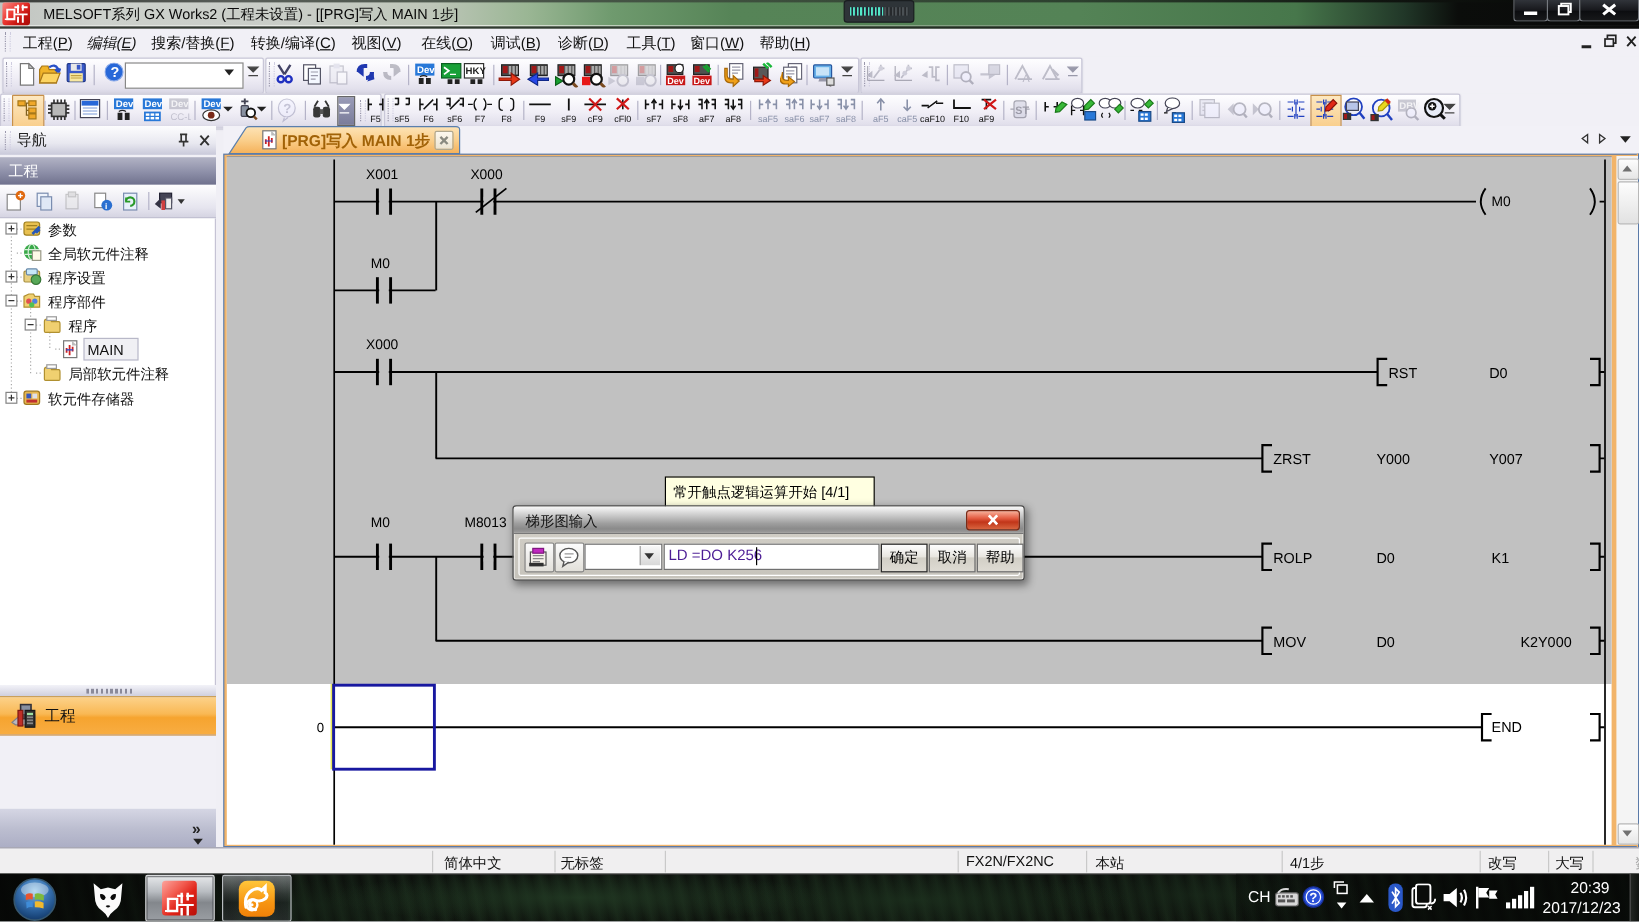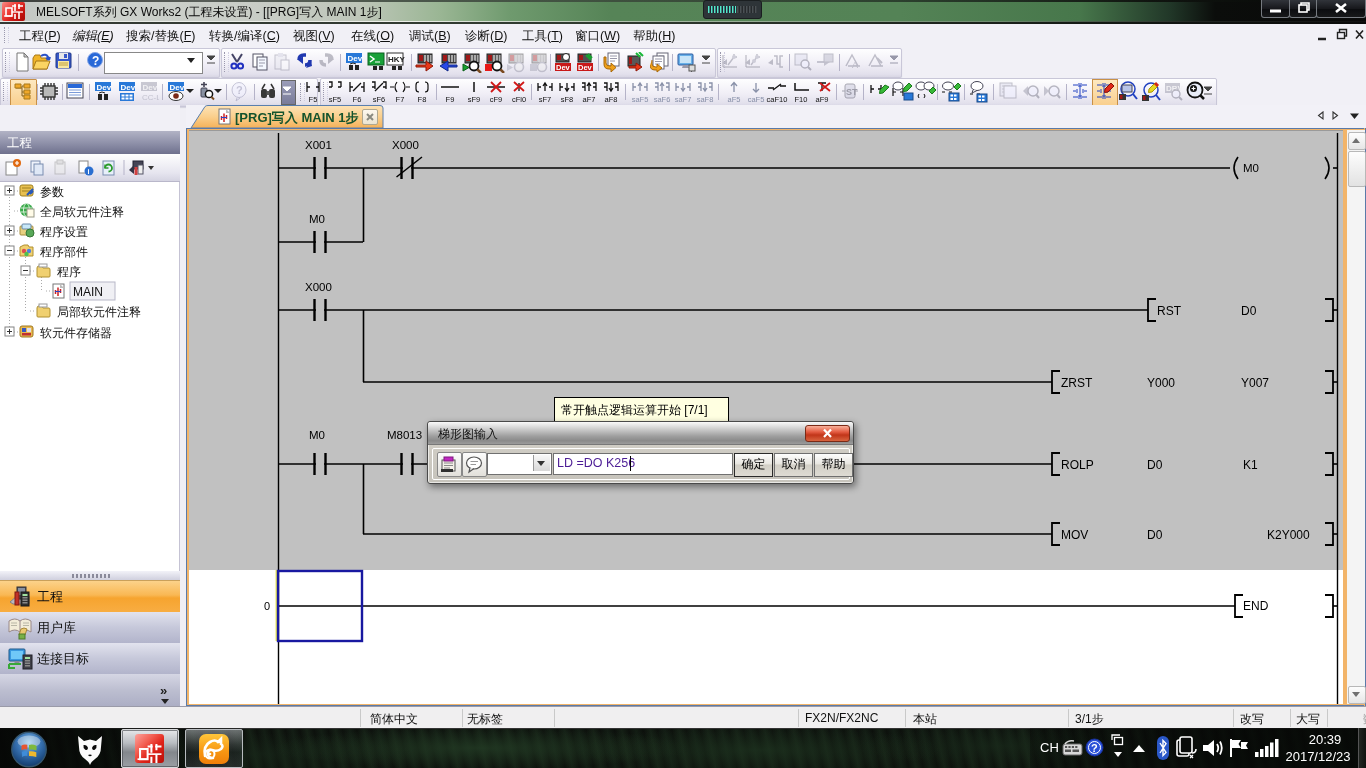--- a/index.html
+++ b/index.html
@@ -712,20 +712,28 @@
         <path d="M5.5 7.5 H9.5 M7.5 5.5 V9.5" stroke="#fff" stroke-width="1.2"></path>
         <path d="M14.5 14.5 L18 18" stroke="#111" stroke-width="2.5"></path>
       </svg>
       <svg style="position:absolute;left:1203px;top:8px" width="11" height="12" font-family="Liberation Sans, sans-serif">
         <path d="M1 8 H9 M1 1 H9 L5 5 Z" fill="#444" stroke="#444"></path>
       </svg>
     </div>
 </div>
 
 <div class="abs" id="nav">
+  <div class="abs" id="navtitle">
+    <div class="grip" style="left:4px;top:4px;height:16px;"></div>
+    <div class="t">导航</div>
+    <svg style="position:absolute;left:146px;top:5px" width="30" height="14">
+      <path d="M4 2 H10 M5 2 V8 M9 2 V8 M3 8 H11 M7 8 V12" stroke="#333" stroke-width="1.4" fill="none"></path>
+      <path d="M21 3 L28 11 M28 3 L21 11" stroke="#333" stroke-width="1.6"></path>
+    </svg>
+  </div>
   <div class="abs" id="projhdr">
       <div class="t">工程</div>
     </div>
   <div class="abs" id="navtools">
     <svg style="position:absolute;left:5px;top:4px" width="170" height="19">
 
       <g>
           <rect x="1" y="4" width="11" height="13" fill="#fff" stroke="#888"></rect>
           <circle cx="12" cy="5" r="4" fill="#e06a10"></circle>
           <path d="M10 5 H14 M12 3 V7" stroke="#fff" stroke-width="1.2"></path>
@@ -869,46 +877,21 @@
         <rect x="14" y="8" width="8" height="14" fill="#303030" stroke="#181818"></rect>
         <rect x="15.5" y="10" width="5" height="2" fill="#a0e0a0"></rect>
         <rect x="15.5" y="13" width="5" height="1.5" fill="#888"></rect>
           <rect x="15.5" y="15.5" width="5" height="1.5" fill="#888"></rect>
           <rect x="15.5" y="18" width="5" height="1.5" fill="#888"></rect>
         <rect x="8" y="8" width="4" height="13" fill="#c03028" stroke="#801810"></rect>
       </svg>
       <div style="position:absolute;left:37px;top:7px;font-size:13px;color:#111;">工程</div>
     </div>
 
-    <div style="position:absolute;left:0;top:41px;width:180px;height:31px;background:linear-gradient(#e2e3ee,#c6c8da 50%,#b2b4cb);border-bottom:1px solid #9193ad;">
-      <svg style="position:absolute;left:7px;top:3px" width="26" height="25">
-        <path d="M2 6 Q8 2 13 6 Q18 2 24 6 V17 Q18 13 13 17 Q8 13 2 17 Z" fill="#f2ecd8" stroke="#988"></path>
-        <path d="M13 6 V17" stroke="#988"></path>
-        <path d="M4 8 H10 M4 10.5 H10 M16 8 H22 M16 10.5 H22" stroke="#aa9" stroke-width="0.8"></path>
-        <path d="M14 14 Q17 12 20 14 L18 20 Q15 22 12 20 Z" fill="#e8c870" stroke="#a8883a"></path>
-        <rect x="12" y="19" width="6" height="5" fill="#78b048" stroke="#4a7a28"></rect>
-      </svg>
-      <div style="position:absolute;left:37px;top:7px;font-size:13px;color:#111;">用户库</div>
-    </div>
-
-    <div style="position:absolute;left:0;top:72px;width:180px;height:31px;background:linear-gradient(#e2e3ee,#c6c8da 50%,#b2b4cb);border-bottom:1px solid #9193ad;">
-      <svg style="position:absolute;left:7px;top:3px" width="28" height="25">
-        <rect x="2" y="3" width="16" height="12" rx="1" fill="#3898e0" stroke="#205888"></rect>
-        <rect x="4" y="5" width="12" height="8" fill="#70c8f8"></rect>
-        <path d="M8 15 H12 L13 18 H7 Z" fill="#889"></path>
-        <path d="M2 18 H14" stroke="#38a838" stroke-width="2"></path>
-        <path d="M2 18 V22 H8" stroke="#38a838" stroke-width="2" fill="none"></path>
-        <rect x="16" y="9" width="9" height="14" fill="#404048" stroke="#202028"></rect>
-        <rect x="18" y="11" width="5" height="2" fill="#a0e0a0"></rect>
-        <rect x="18" y="14" width="5" height="1.5" fill="#888"></rect>
-          <rect x="18" y="16.5" width="5" height="1.5" fill="#888"></rect>
-          <rect x="18" y="19" width="5" height="1.5" fill="#888"></rect>
-      </svg>
-      <div style="position:absolute;left:37px;top:7px;font-size:13px;color:#111;">连接目标</div>
-    </div>
+
 
     <div style="position:absolute;left:0;top:103px;width:180px;height:33px;background:linear-gradient(#d5d6e4,#bcbed0 50%,#abadc4);">
       <div style="position:absolute;left:160px;top:9px;font-size:13px;font-weight:bold;color:#222;">»</div>
       <svg style="position:absolute;left:160px;top:24px" width="12" height="8">
           <path d="M1 1 L9 1 L5 6 Z" fill="#222"></path>
         </svg>
     </div>
   </div>
 </div>
 
@@ -930,21 +913,21 @@
     </linearGradient>
       </defs>
     <path d="M1 23 L15 1.5 Q16 0.5 18 0.5 L190 0.5 Q193 0.5 193 3 L193 23 Z" fill="url(#tabg)" stroke="#5a7fae" stroke-width="1"></path>
   </svg>
   <svg style="position:absolute;left:28px;top:3px" width="15" height="17">
     <rect x="1" y="1" width="11" height="15" fill="#fff" stroke="#777" stroke-width="1"></rect>
     <path d="M8 1 L12 5 L8 5 Z" fill="#bbb"></path>
     <path d="M3.5 8 V12 M6 5.5 V14 M8.5 7 V11" stroke="#cc2222" stroke-width="1.5"></path>
     <path d="M3 9.5 H9" stroke="#2244cc" stroke-width="1"></path>
   </svg>
-  <div style="position:absolute;left:45px;top:4px;font-size:13px;font-weight:bold;color:#14532d;white-space:nowrap;">[PRG]写入 MAIN 1步</div>
+  <div style="position:absolute;left:45px;top:4px;font-size:13px;font-weight:bold;color:#a16207;white-space:nowrap;">[PRG]写入 MAIN 1步</div>
   <div style="position:absolute;left:172px;top:4px;width:14px;height:14px;background:linear-gradient(#fdf8ee,#ece4d2);border:1px solid #b0a890;border-radius:2px;">
     <svg width="14" height="14">
         <path d="M4 4 L10 10 M10 4 L4 10" stroke="#8a8a80" stroke-width="2"></path>
       </svg>
   </div>
 </div>
 <div class="abs" id="canvasframe">
 
   <div class="abs" style="left:0;top:0;width:1180px;height:578px;background:#5a7aa8;"></div>
   <div class="abs" style="left:1px;top:1px;width:1178px;height:576px;background:#f2b469;"></div>
@@ -1056,21 +1039,21 @@
 
     <line x1="90.5" y1="442" x2="90.5" y2="513" stroke="#e8e858" stroke-width="2"></line>
     <rect x="92" y="443" width="84" height="70" fill="none" stroke="#1818a0" stroke-width="2.4"></rect>
   </svg>
 </div>
 <div class="abs" id="statusbar">
   <div class="sfield" style="left:370px;">简体中文</div>
   <div class="sfield" style="left:467px;">无标签</div>
   <div class="sfield" style="left:805px;">FX2N/FX2NC</div>
   <div class="sfield" style="left:913px;text-align:center;">本站</div>
-  <div class="sfield" style="left:1075px;">3/1步</div>
+  <div class="sfield" style="left:1075px;">4/1步</div>
   <div class="sfield" style="left:1240px;font-family:Liberation Serif, serif;">改写</div>
   <div class="sfield" style="left:1296px;">大写</div>
   <div class="sfield" style="left:1331px;color:#a8a8a8;margin-left:32px;">数字</div>
   <div class="ssep" style="left:360px;"></div>
   <div class="ssep" style="left:462px;"></div>
   <div class="ssep" style="left:554px;"></div>
   <div class="ssep" style="left:798px;"></div>
   <div class="ssep" style="left:905px;"></div>
   <div class="ssep" style="left:1068px;"></div>
   <div class="ssep" style="left:1233px;"></div>
@@ -1185,21 +1168,21 @@
       <rect x="16" y="4.5" width="3.5" height="14.5"></rect>
       <rect x="21" y="1" width="3.5" height="18"></rect>
     </g>
   </svg>
   <div style="position:absolute;left:1294px;top:4px;width:62px;text-align:center;font-size:13px;color:#fff;">20:39</div>
   <div style="position:absolute;left:1280px;top:21px;width:76px;text-align:center;font-size:13px;color:#fff;">2017/12/23</div>
   <div style="position:absolute;left:1358px;top:0px;width:8px;height:40px;background:linear-gradient(to right,#222622,#14181466);border-left:1px solid #555;"></div>
 </div>
 
 <div class="abs" id="tooltip">
-  <div style="position:absolute;left:6px;top:4px;">常开触点逻辑运算开始 [7/1]</div>
+  <div style="position:absolute;left:6px;top:4px;">常开触点逻辑运算开始 [4/1]</div>
   <div style="position:absolute;left:6px;top:23px;">LD&nbsp;&nbsp;&nbsp;&nbsp;位(S)</div>
 </div>
 <div class="abs" id="dialog">
 
   <div style="position:absolute;left:0;top:0;width:425px;height:22px;background:linear-gradient(#fafafa,#d0d0d0 30%,#9e9e9e 65%,#8a8a8a 85%,#9b9b9b);border-radius:3px 3px 0 0;border-bottom:1px solid #787878;"></div>
   <div style="position:absolute;left:10px;top:4px;font-size:12px;color:#111;">梯形图输入</div>
 
   <div style="position:absolute;left:377px;top:3px;width:43px;height:15px;background:linear-gradient(#f8b09a,#e35b41 40%,#c13519 60%,#d8643f);border:1px solid #7a2a16;border-radius:3px;">
     <svg width="43" height="15">
         <path d="M18 3.5 L25 11 M25 3.5 L18 11" stroke="#fff" stroke-width="2.2"></path>

